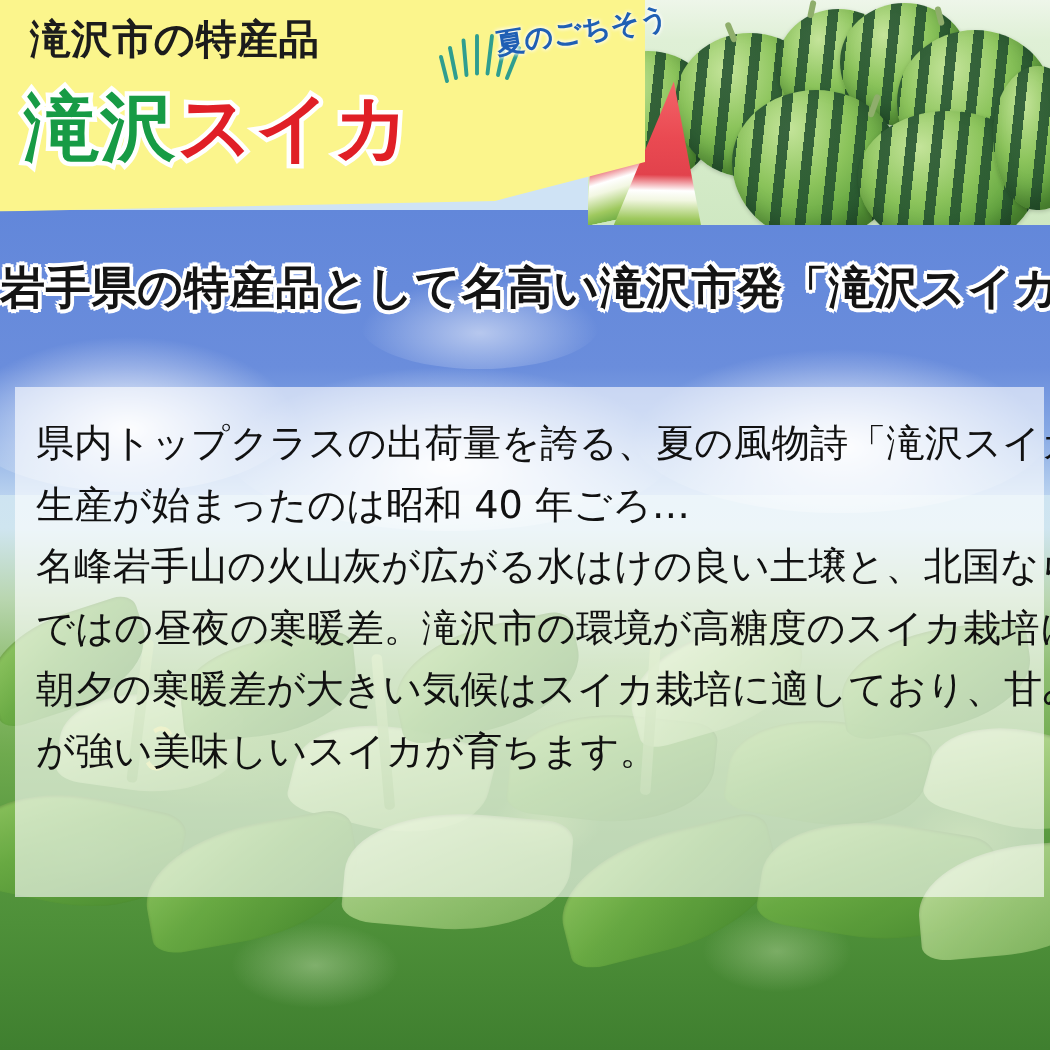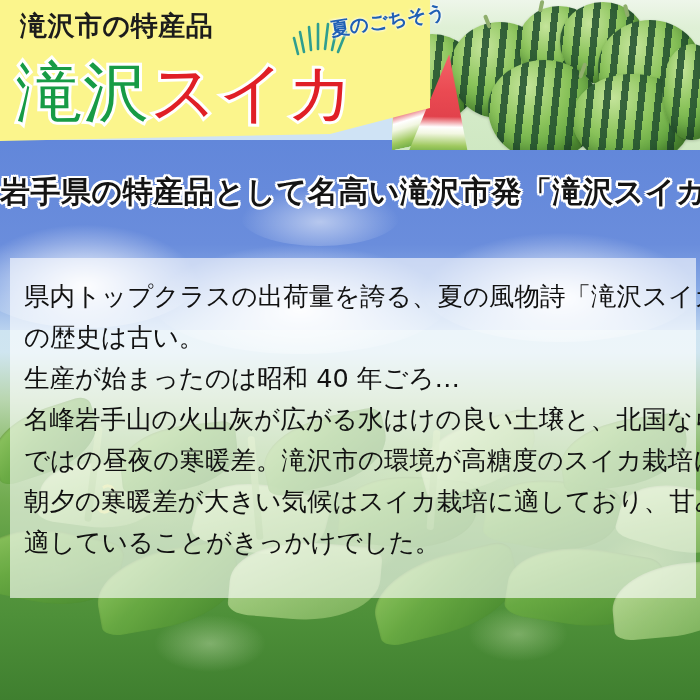--- a/index.html
+++ b/index.html
@@ -103,21 +103,21 @@
 
   .kicker {
     position:absolute; left:20px; top:8px;
     font-size:27px; font-weight:700; color:#1c1c1c;
     letter-spacing:.5px;
     font-family:"DejaVu Sans","Liberation Sans",sans-serif;
     white-space:nowrap;
   }
   .bigtitle {
     position:absolute; left:16px; top:60px;
-    font-size:66px; font-weight:400; line-height:1;
+    font-size:50px; font-weight:700; line-height:1;
     letter-spacing:1px;
     white-space:nowrap;
     font-family:"DejaVu Sans","Liberation Sans",sans-serif;
     -webkit-text-stroke:6px #ffffff;
     paint-order:stroke fill;
   }
   .bigtitle .g { color:#179b45; }
   .bigtitle .r { color:#e01f26; }
 
   
@@ -232,21 +232,20 @@
       </g>
     </svg>
     <div class="burst-text">夏のごちそう</div>
   </div>
 
   <div class="subtitle">岩手県の特産品として名高い滝沢市発「滝沢スイカ」</div>
 
   <div class="body-panel"></div>
   <div class="body-text">
     <p>県内トップクラスの出荷量を誇る、夏の風物詩「滝沢スイカ」</p>
-    <p>の歴史は古い。</p>
     <p>生産が始まったのは昭和 40 年ごろ…</p>
     <p>名峰岩手山の火山灰が広がる水はけの良い土壌と、北国なら</p>
     <p>ではの昼夜の寒暖差。滝沢市の環境が高糖度のスイカ栽培に</p>
     <p>朝夕の寒暖差が大きい気候はスイカ栽培に適しており、甘み</p>
-    <p>適していることがきっかけでした。</p>
+    <p>が強い美味しいスイカが育ちます。</p>
   </div>
 
 </div>
 
 </body></html>

